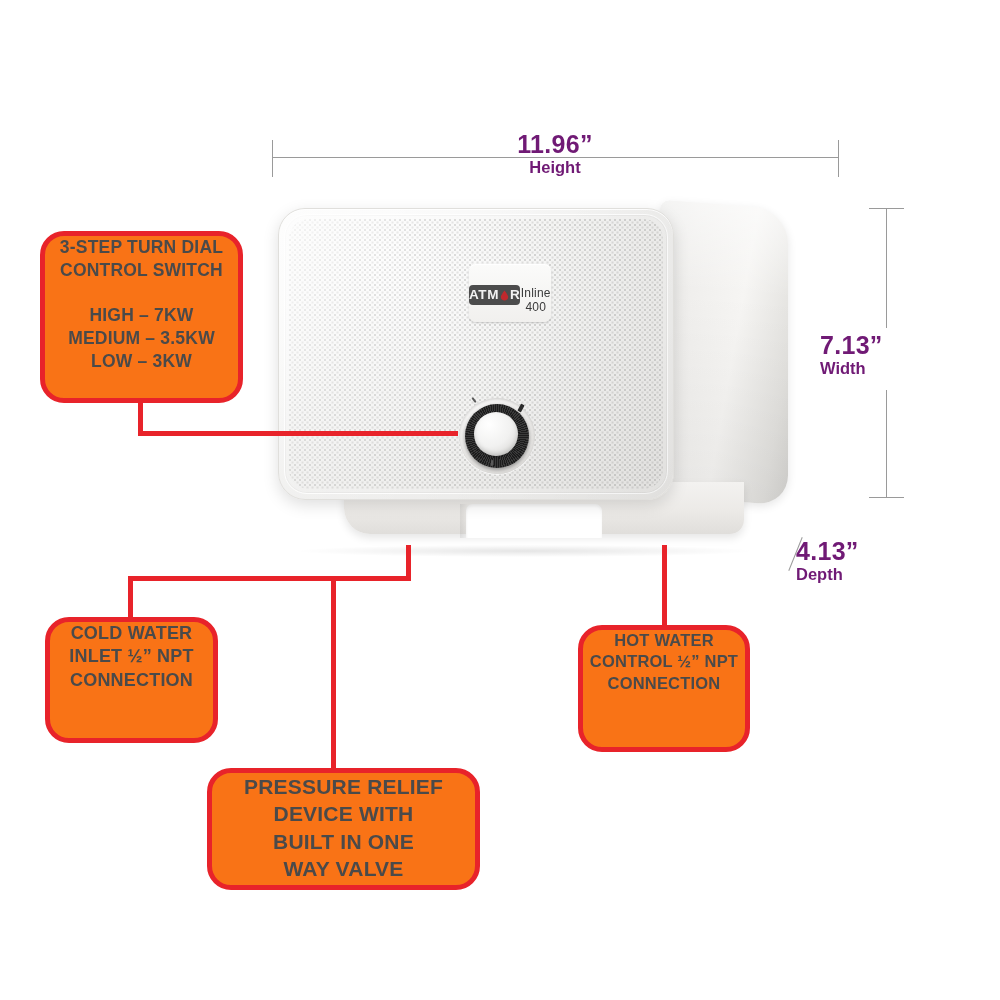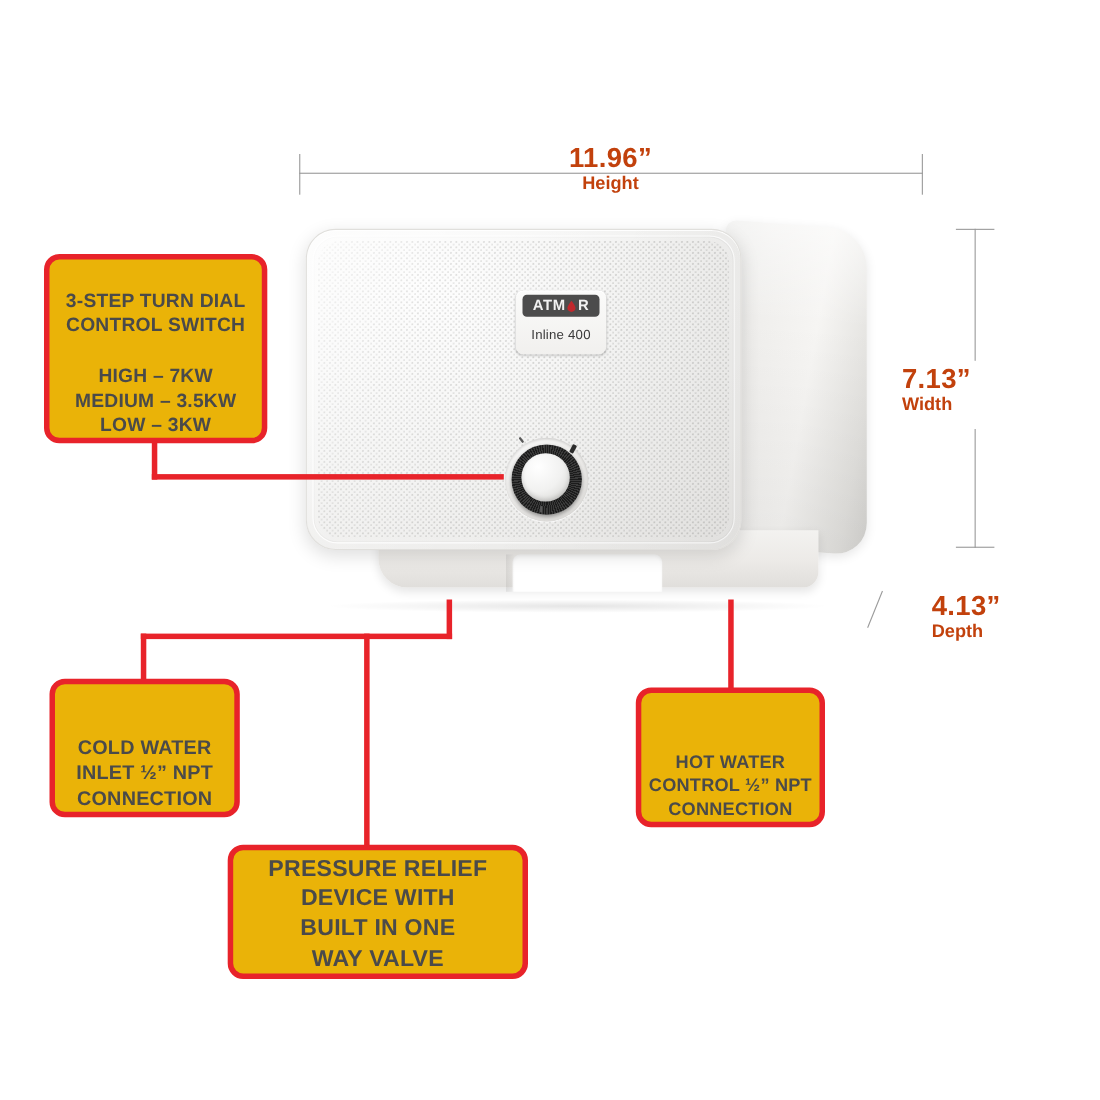--- a/index.html
+++ b/index.html
@@ -17,24 +17,24 @@
     height: 1000px;
     background: #ffffff;
     overflow: hidden;
   }
 
   
   .callout {
     position: absolute;
     box-sizing: border-box;
     border: 5px solid #e8232a;
-    border-radius: 14px;
-    background: #eab308;
+    border-radius: 24px;
+    background: #f97316;
     display: flex;
-    align-items: flex-end;
+    align-items: flex-start;
     justify-content: center;
     z-index: 6;
   }
   .callout-text {
     text-align: center;
     color: #4a4a4a;
     font-weight: bold;
     line-height: 1.30;
     letter-spacing: 0.2px;
     white-space: pre-line;
@@ -92,40 +92,40 @@
   #dim-height-tick-t   { left: 869px; top: 208px; width: 35px; }
   #dim-height-tick-b   { left: 869px; top: 497px; width: 35px; }
 
   #dim-depth-slash {
     left: 795px; top: 536px; width: 1px; height: 36px;
     transform: rotate(22deg); transform-origin: 50% 50%;
   }
 
   .dim-label {
     position: absolute;
-    color: #c2410c;
+    color: #701a75;
     text-align: center;
     z-index: 5;
     line-height: 1.05;
   }
   .dim-value {
     font-size: 25px;
     font-weight: bold;
     letter-spacing: 0.3px;
     display: block;
   }
   .dim-name {
     font-size: 16.5px;
     font-weight: bold;
     display: block;
     margin-top: 2px;
   }
   #label-width  { left: 452px; top: 131px; width: 206px; }
   #label-height { left: 820px; top: 332px; width: 120px; text-align: left; }
-  #label-depth  { left: 847px; top: 538px; width: 130px; text-align: left; }
+  #label-depth  { left: 796px; top: 538px; width: 130px; text-align: left; }
 
   
   #unit {
     position: absolute;
     left: 268px;
     top: 196px;
     width: 520px;
     height: 360px;
     z-index: 2;
   }
@@ -232,24 +232,25 @@
     position: absolute;
     left: 190px;
     top: 55px;
     width: 82px;
     height: 58px;
     border-radius: 7px;
     background: linear-gradient(180deg, #fbfbfa 0%, #f1f0ee 100%);
     box-shadow: 0 1px 2px rgba(0,0,0,0.16), inset 0 1px 0 #ffffff;
     z-index: 3;
     display: flex;
-    flex-direction: column;
+    flex-direction: row;
     align-items: center;
     padding-top: 4px;
     box-sizing: border-box;
+    text-align: center;
   }
   #brand-badge {
     width: 70px;
     height: 20px;
     border-radius: 4px;
     background: #4c4c4c;
     display: flex;
     align-items: center;
     justify-content: center;
     gap: 0px;

